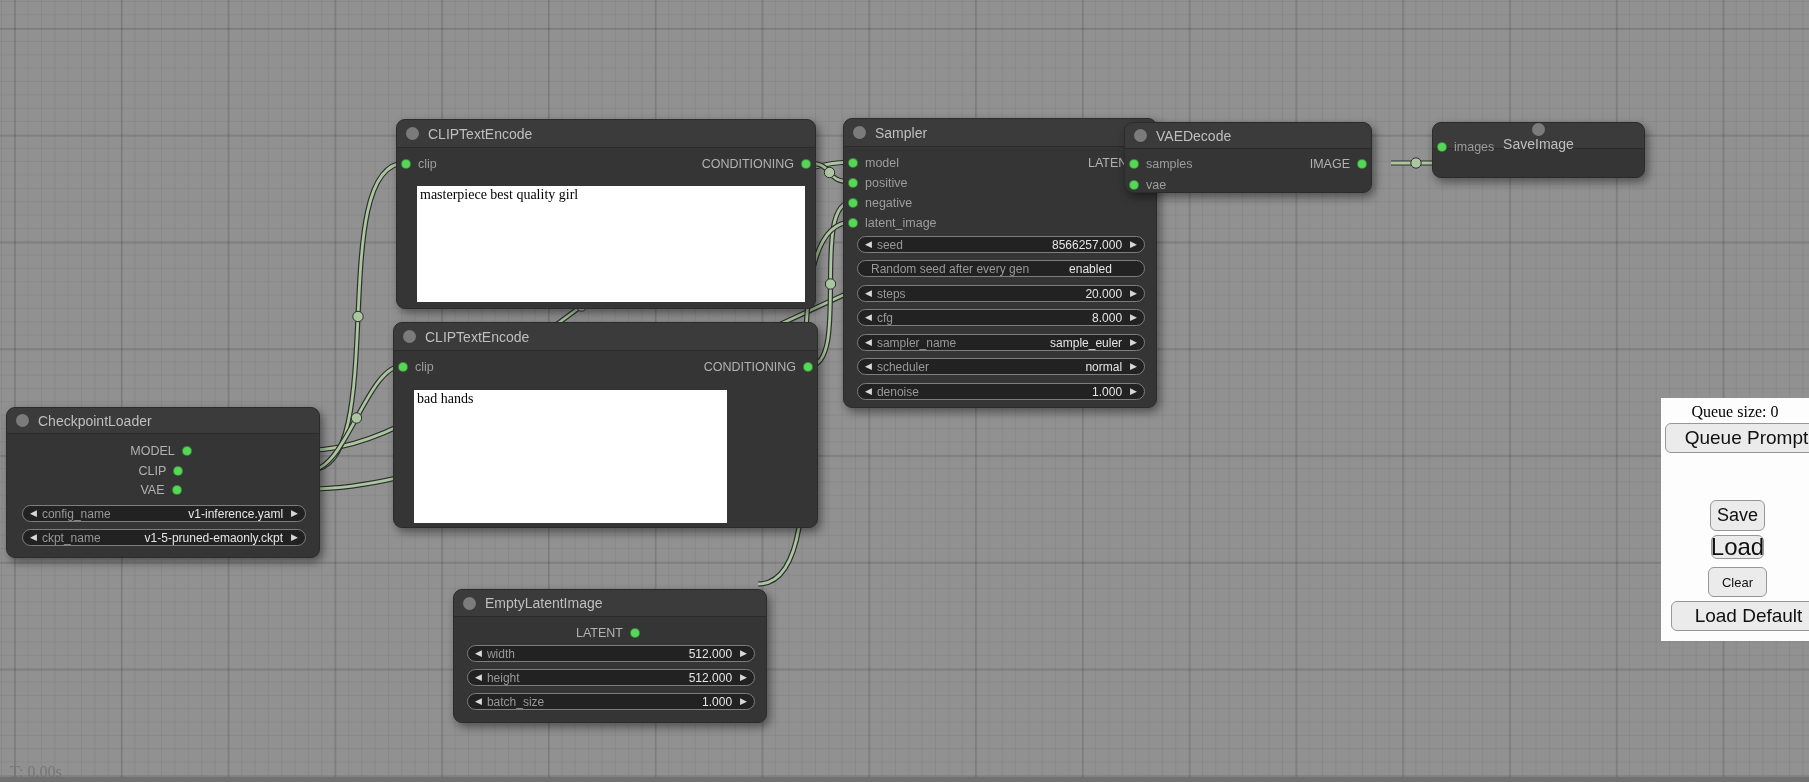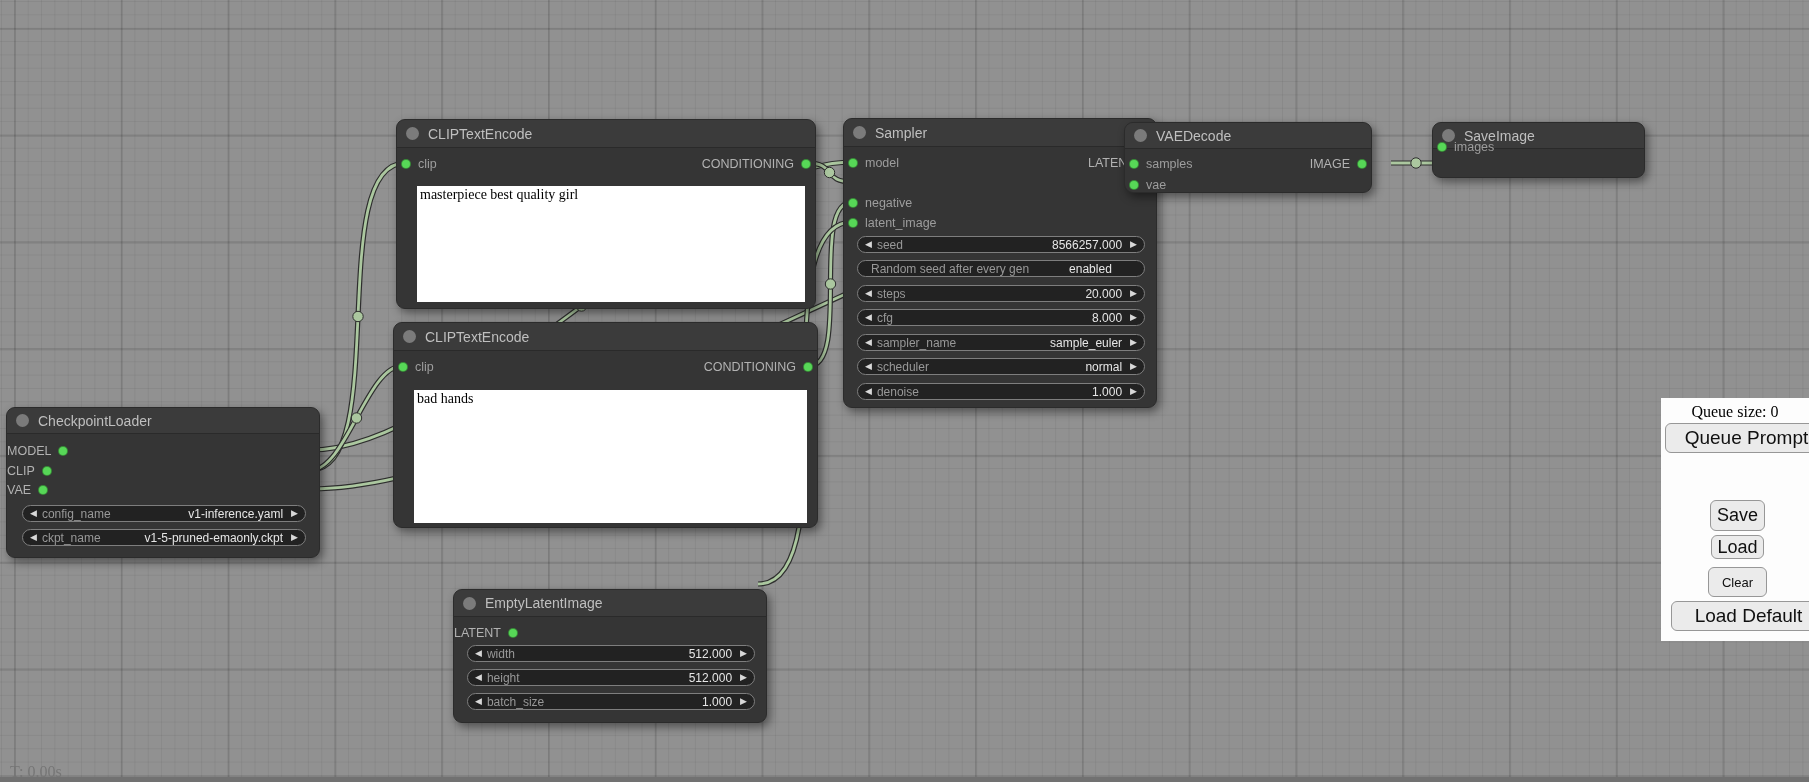--- a/index.html
+++ b/index.html
@@ -17,21 +17,21 @@
   .node{position:absolute;background:#353535;border:1px solid #2b2b2b;border-radius:9px;
     box-shadow:3px 4px 10px rgba(0,0,0,0.45);z-index:2;box-sizing:border-box;}
   .ntitle{position:absolute;left:0;top:0;right:0;height:27px;background:#3b3b3b;
     border-radius:8px 8px 0 0;border-bottom:1px solid #2a2a2a;
     display:flex;align-items:center;color:#bfbfbf;font-size:14px;}
   .tdot{width:13px;height:13px;border-radius:50%;background:#7b7b7b;margin:0 9px 0 9px;flex:0 0 auto;}
   .row{position:absolute;left:0;right:0;height:20px;display:flex;align-items:center;}
   .dot{width:10px;height:10px;border-radius:50%;background:#57d757;border:1px solid rgba(0,0,0,0.35);
     box-sizing:border-box;flex:0 0 auto;}
   .in .dot{margin-left:4px;margin-right:7px;}
-  .out{justify-content:flex-start;}
+  .out{justify-content:center;}
   .out .dot{margin-right:4px;margin-left:7px;}
   .slot-lbl{color:#9d9d9d;font-size:12.5px;}
   .out .slot-lbl{color:#b2b2b2;}
   .tarea{position:absolute;background:#ffffff;color:#000;border:none;resize:none;
     font-family:"Liberation Serif",serif;font-size:14px;padding:1px 3px;box-sizing:border-box;outline:none;}
   .pill{position:absolute;height:17px;background:#222222;border:1px solid #7e7e7e;border-radius:9px;
     display:flex;align-items:center;box-sizing:border-box;font-size:12px;overflow:hidden;}
   .pill .arr{color:#d8d8d8;font-size:9px;line-height:17px;flex:0 0 auto;}
   .pill .arr.l{margin-left:7px;}
   .pill .arr.r{margin-right:7px;}
@@ -41,21 +41,21 @@
   .toggle-dot{width:13px;height:13px;border-radius:50%;background:#8ca3b8;margin-right:4px;flex:0 0 auto;}
   #menu-panel{position:absolute;left:1661px;top:398px;width:148px;height:243px;background:#fdfdfd;
     z-index:3;}
   #queue-size{position:absolute;top:5px;left:0;width:100%;text-align:center;color:#000;
     font-family:"Liberation Serif",serif;font-size:16px;}
   .mbtn{position:absolute;background:#ebebeb;border:1px solid #979797;border-radius:6px;
     color:#101010;text-align:center;font-family:"Liberation Sans",sans-serif;
     display:flex;align-items:center;justify-content:center;box-sizing:border-box;cursor:pointer;}
   #btn-queue{left:4px;top:25px;width:163px;height:30px;font-size:19px;}
   #btn-save{left:49px;top:102px;width:55px;height:31px;font-size:18px;}
-  #btn-load{left:50px;top:137px;width:53px;height:24px;font-size:18px;}
+  #btn-load{left:50px;top:137px;width:53px;height:24px;font-size:24px;}
   #btn-clear{left:47px;top:169px;width:59px;height:30px;font-size:13px;}
   #btn-loaddefault{left:10px;top:203px;width:155px;height:30px;font-size:19px;}
   #timer{position:absolute;left:10px;top:763px;color:#767676;z-index:2;
     font-family:"Liberation Serif",serif;font-size:16px;}
 </style>
 </head>
 <body>
 
 <div id="canvas">
   <div id="bottom-strip"></div>
@@ -115,21 +115,21 @@
     <div class="row" style="top:34px;justify-content:space-between;">
       <span class="in" style="display:flex;align-items:center;">
         <i class="dot"></i>
         <span class="slot-lbl">clip</span>
       </span>
       <span class="out" style="display:flex;align-items:center;">
         <span class="slot-lbl">CONDITIONING</span>
         <i class="dot"></i>
       </span>
     </div>
-    <textarea class="tarea" style="left: 20px; top: 67px; width: 393px; height: 133px;">bad hands</textarea>
+    <textarea class="tarea" style="left: 20px; top: 67px; width: 313px; height: 133px;">bad hands</textarea>
   </div>
 
   <div class="node" style="left:6px;top:407px;width:314px;height:151px;">
     <div class="ntitle" style="height:25px;">
       <span class="tdot"></span>
       <span>CheckpointLoader</span>
     </div>
     <div class="row out" style="top:33px;">
       <span class="slot-lbl">MODEL</span>
       <i class="dot"></i>
@@ -163,20 +163,24 @@
     </div>
     <div class="row" style="top:34px;justify-content:space-between;">
       <span class="in" style="display:flex;align-items:center;">
         <i class="dot"></i>
         <span class="slot-lbl">model</span>
       </span>
       <span class="out" style="display:flex;align-items:center;">
         <span class="slot-lbl">LATENT</span>
         <i class="dot"></i>
       </span>
+    </div>
+    <div class="row in" style="top:54px;">
+      <i class="dot"></i>
+      <span class="slot-lbl">positive</span>
     </div>
     <div class="row in" style="top:74px;">
       <i class="dot"></i>
       <span class="slot-lbl">negative</span>
     </div>
     <div class="row in" style="top:94px;">
       <i class="dot"></i>
       <span class="slot-lbl">latent_image</span>
     </div>
     <div class="pill" style="left:13px;top:117px;width:288px;">
@@ -237,21 +241,21 @@
         <i class="dot"></i>
       </span>
     </div>
     <div class="row in" style="top:52px;">
       <i class="dot"></i>
       <span class="slot-lbl">vae</span>
     </div>
   </div>
 
   <div class="node" style="left:1432px;top:122px;width:213px;height:56px;">
-    <div class="ntitle" style="height:25px;">
+    <div class="ntitle" style="height:25px;flex-direction:column;">
       <span class="tdot"></span>
       <span>SaveImage</span>
     </div>
     <div class="row in" style="top:14px;">
       <i class="dot"></i>
       <span class="slot-lbl">images</span>
     </div>
   </div>
 
   <div class="node" style="left:453px;top:541px;width:314px;height:134px;margin-top:48px;">

